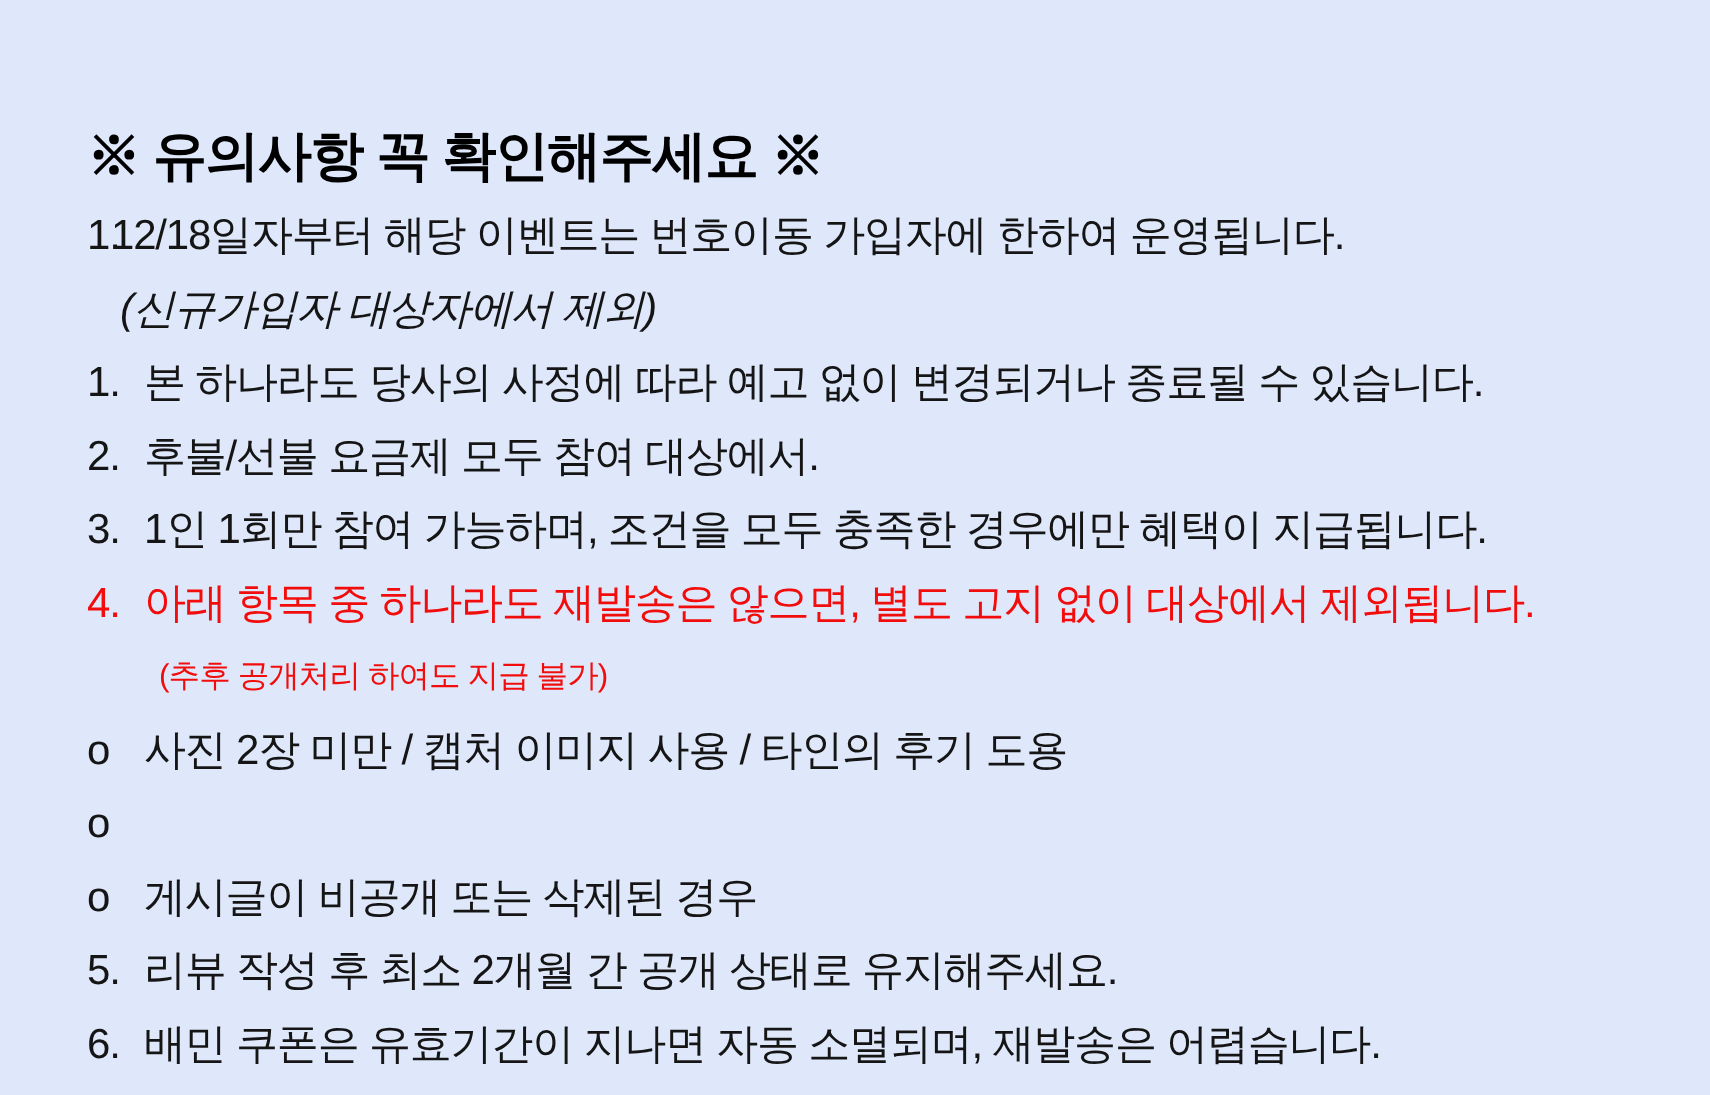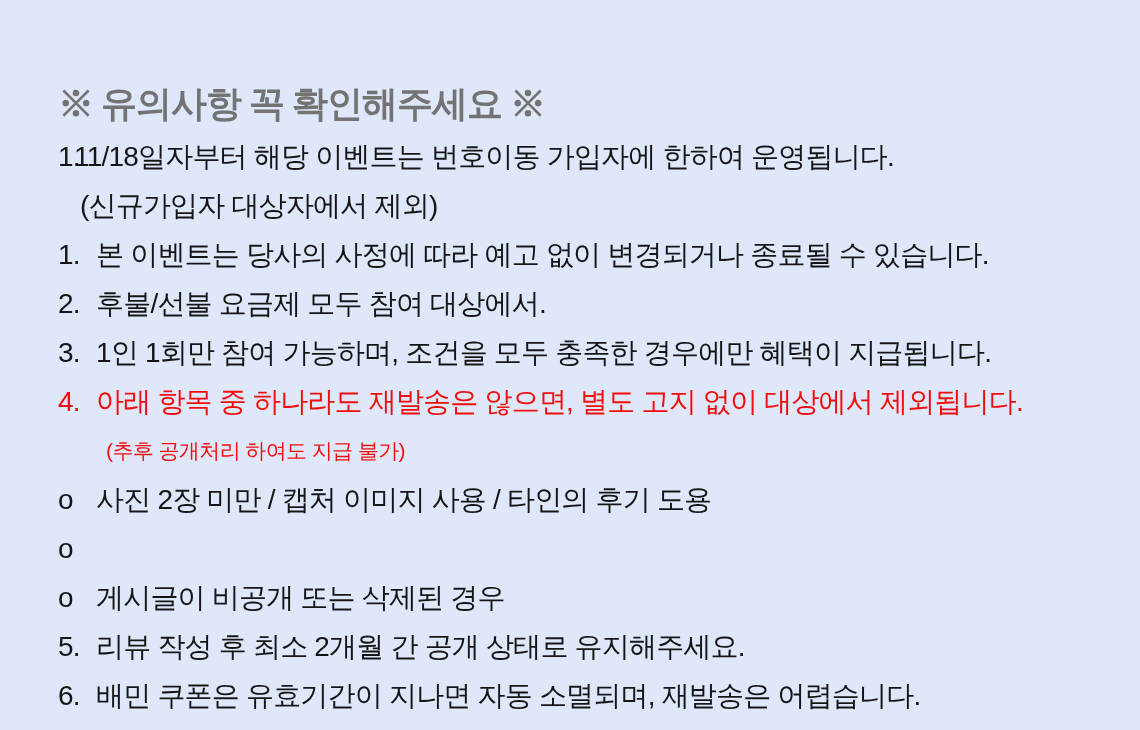--- a/index.html
+++ b/index.html
@@ -16,25 +16,24 @@
   }
   .notice {
     position: absolute;
     left: 58px;
     top: 82px;
     width: 1060px;
   }
   .title {
     font-size: 36px;
     font-weight: 700;
-    color: #737373;
+    color: #000000;
     letter-spacing: -1px;
     margin: 0 0 6px 0;
     line-height: 44px;
-    font-family: Liberation Serif, serif;
   }
   .list {
     margin-top: 4px;
   }
   .row {
     display: flex;
     align-items: baseline;
     height: 49px;
     line-height: 49px;
     font-size: 28px;
@@ -45,20 +44,21 @@
     display: inline-block;
     width: 38px;
     flex: 0 0 38px;
   }
   .row.tight .marker {
     width: 16px;
     flex: 0 0 16px;
   }
   .row.indent-sm {
     padding-left: 22px;
+    font-style: italic;
   }
   .row.indent-lg {
     padding-left: 38px;
   }
   .row.red {
     color: #f20d0d;
   }
   .note {
     font-size: 21px;
     margin-left: 10px;
@@ -68,30 +68,30 @@
 </head>
 <body>
 
 <div class="notice">
   <h1 class="title">※ 유의사항 꼭 확인해주세요 ※</h1>
 
   <div class="list">
 
     <div class="row tight">
       <span class="marker">1.</span>
-      <span class="text">11/18일자부터 해당 이벤트는 번호이동 가입자에 한하여 운영됩니다.</span>
+      <span class="text">12/18일자부터 해당 이벤트는 번호이동 가입자에 한하여 운영됩니다.</span>
     </div>
 
     <div class="row indent-sm">
       <span class="text">(신규가입자 대상자에서 제외)</span>
     </div>
 
     <div class="row">
       <span class="marker">1.</span>
-      <span class="text">본 이벤트는 당사의 사정에 따라 예고 없이 변경되거나 종료될 수 있습니다.</span>
+      <span class="text">본 하나라도 당사의 사정에 따라 예고 없이 변경되거나 종료될 수 있습니다.</span>
     </div>
 
     <div class="row">
       <span class="marker">2.</span>
       <span class="text">후불/선불 요금제 모두 참여 대상에서.</span>
     </div>
 
     <div class="row">
       <span class="marker">3.</span>
       <span class="text">1인 1회만 참여 가능하며, 조건을 모두 충족한 경우에만 혜택이 지급됩니다.</span>

